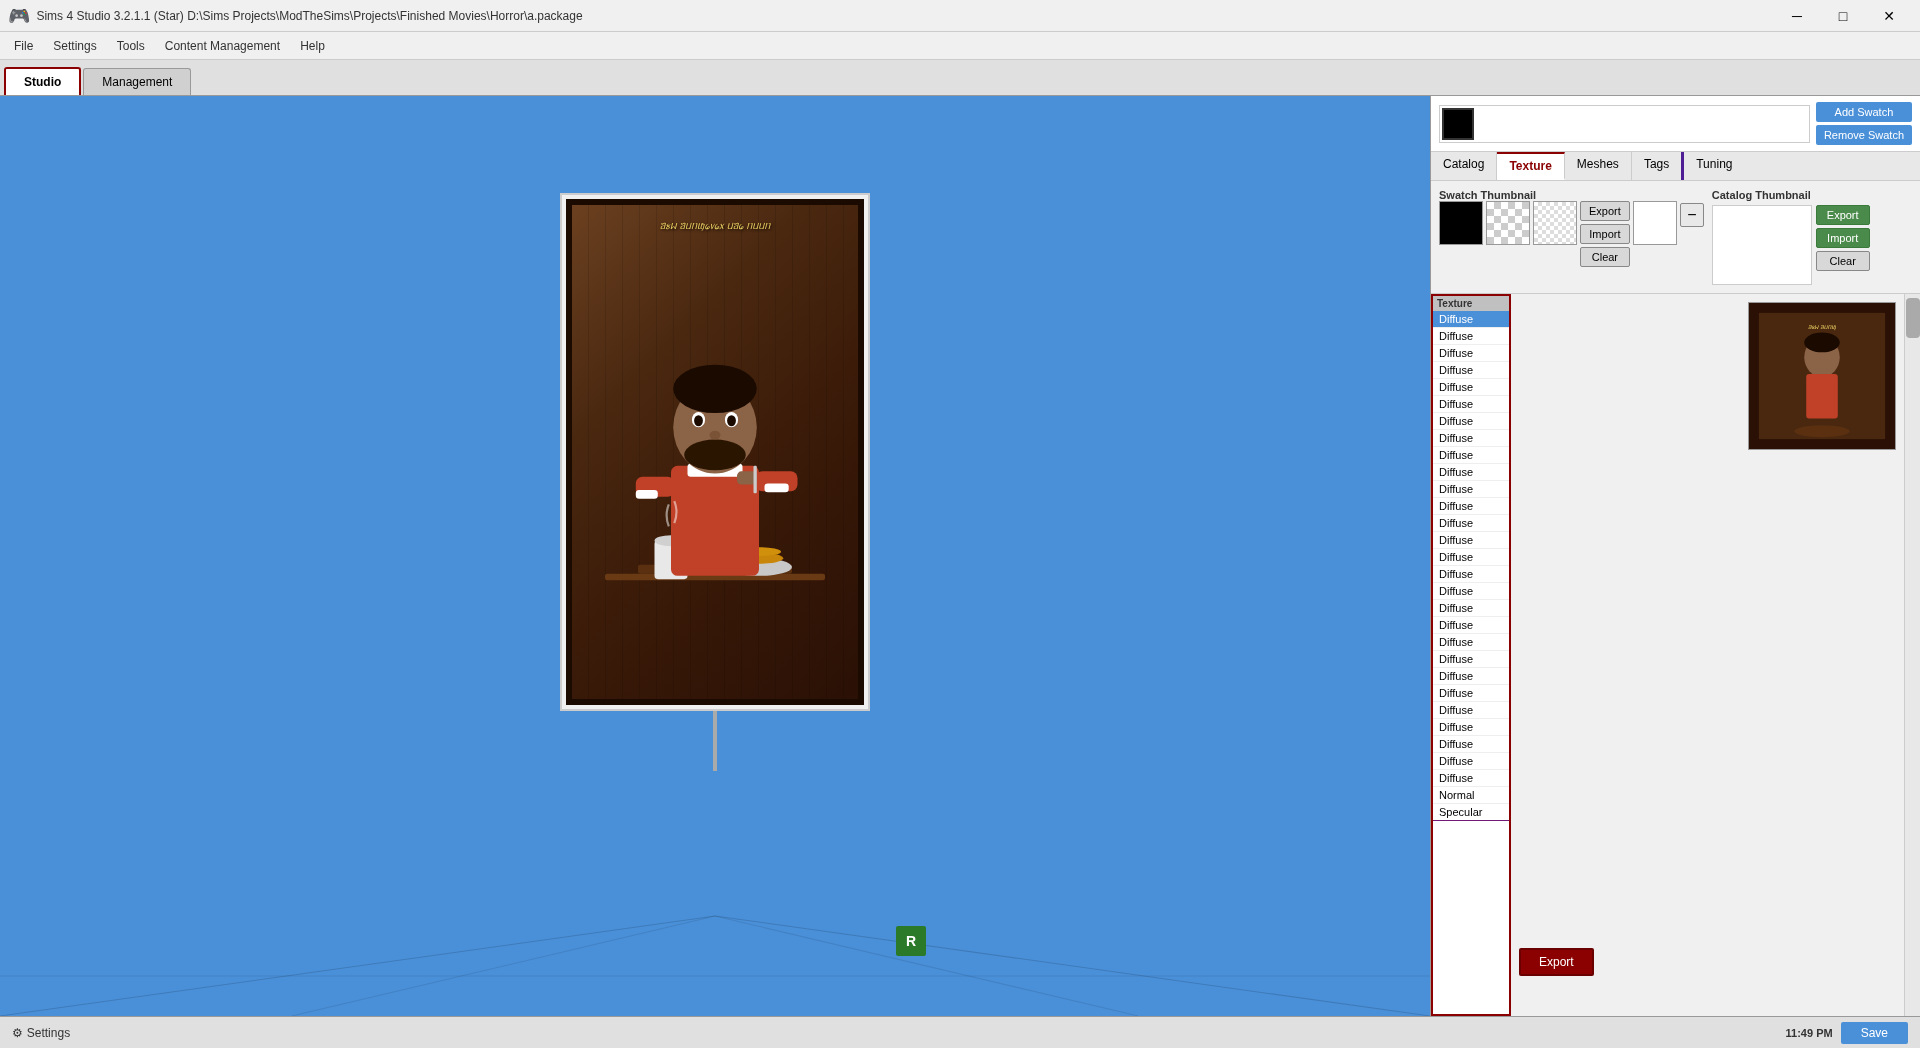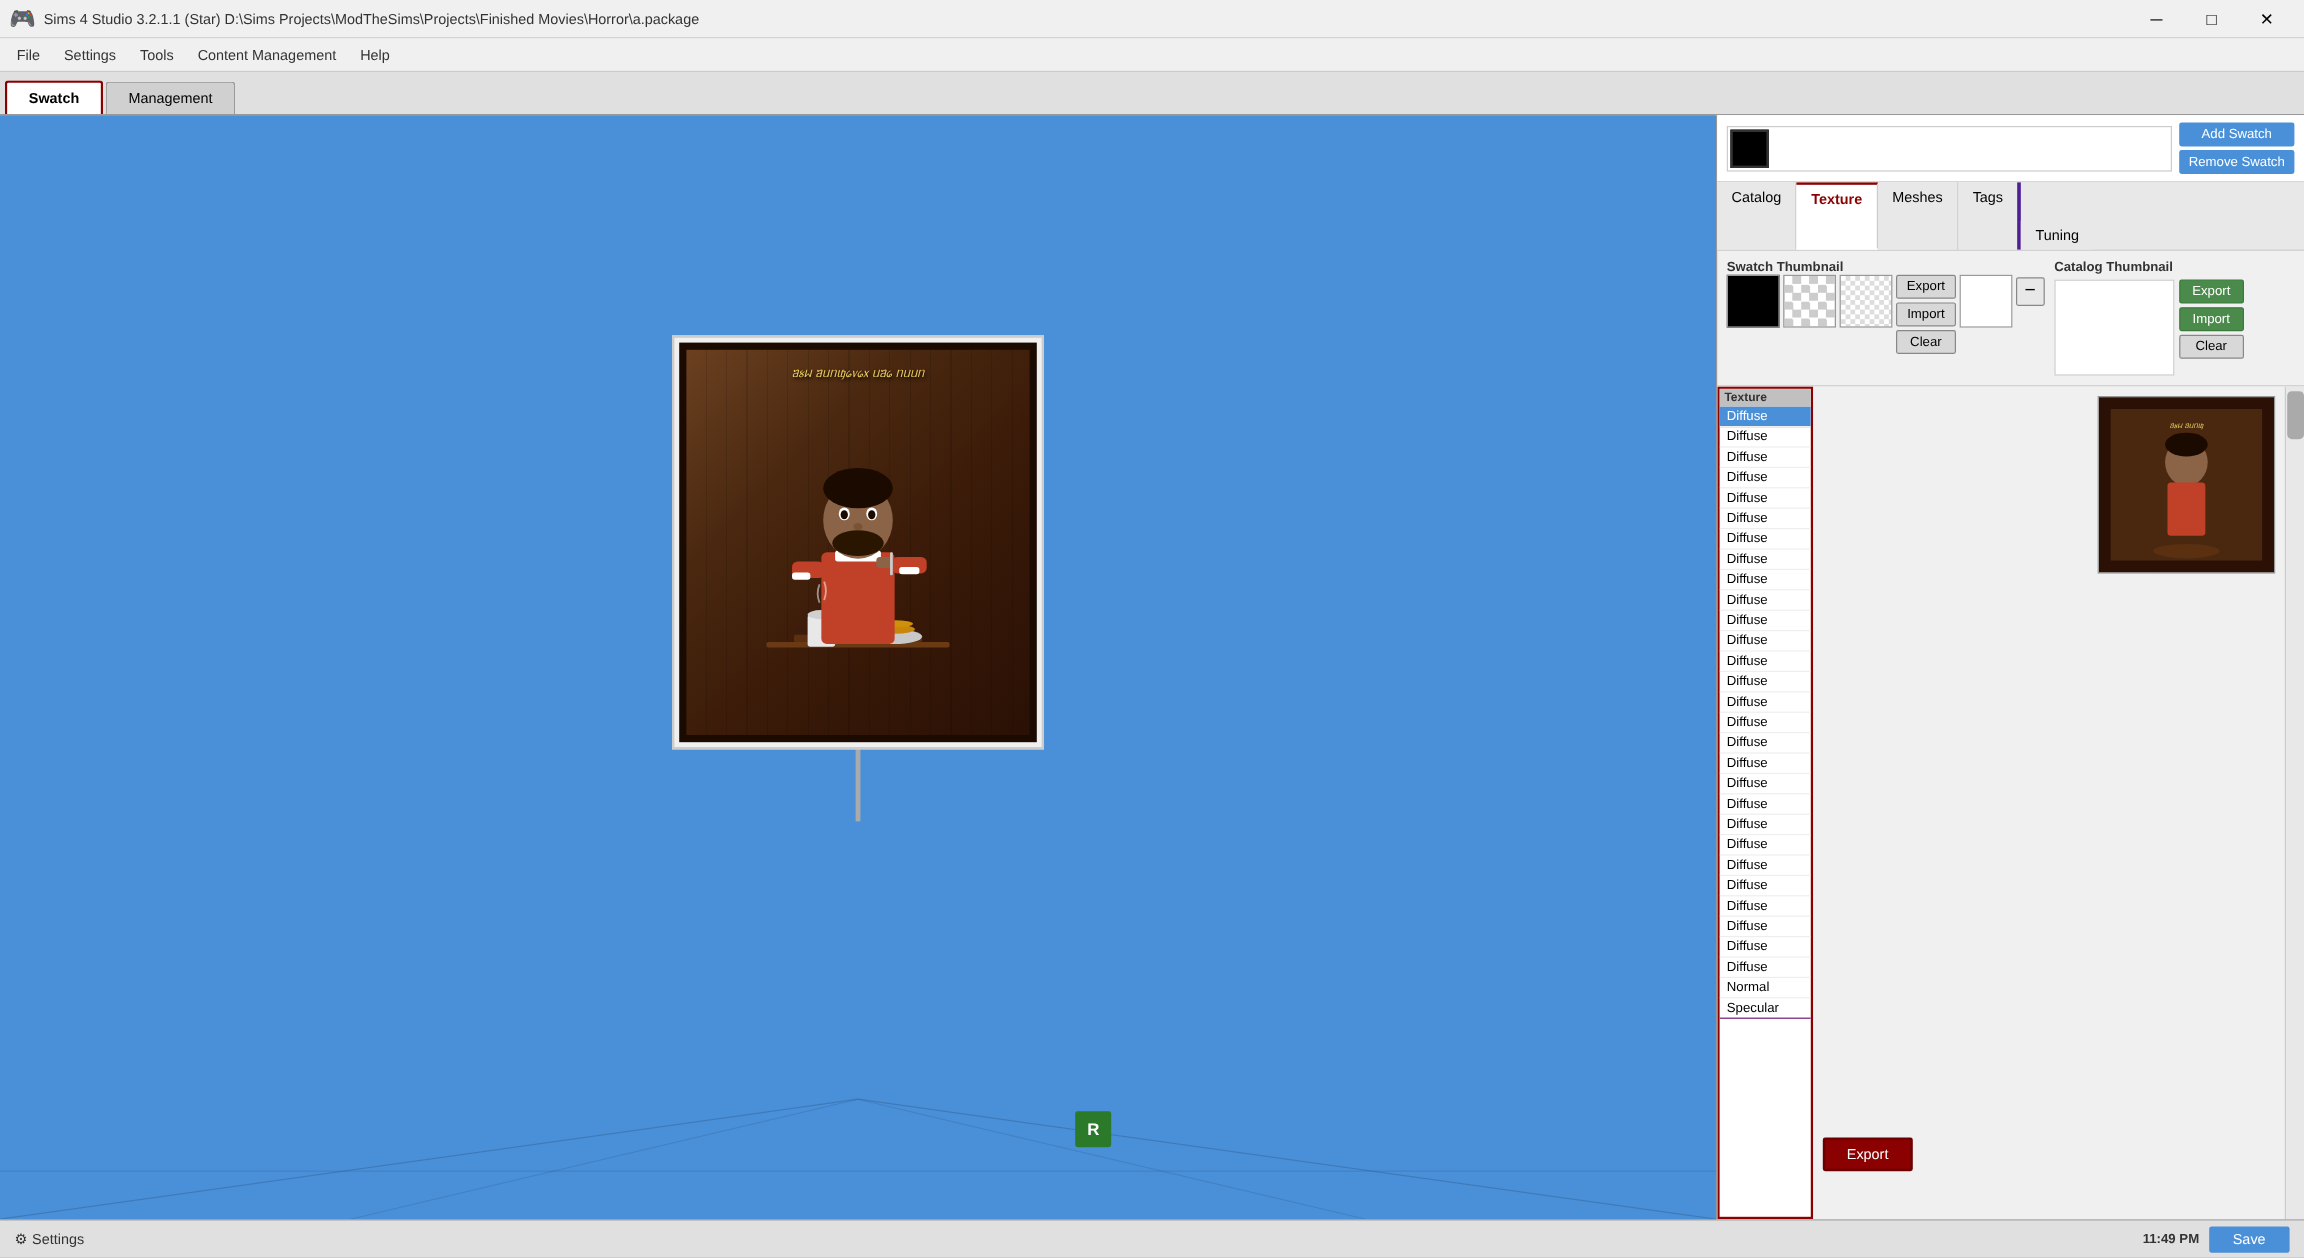--- a/index.html
+++ b/index.html
@@ -148,39 +148,39 @@
 
 <div id="menubar">
   <span class="menu-item" style="padding:4px 10px;cursor:pointer;font-size:12px;">File</span>
   <span class="menu-item" style="padding:4px 10px;cursor:pointer;font-size:12px;">Settings</span>
   <span class="menu-item" style="padding:4px 10px;cursor:pointer;font-size:12px;">Tools</span>
   <span class="menu-item" style="padding:4px 10px;cursor:pointer;font-size:12px;">Content Management</span>
   <span class="menu-item" style="padding:4px 10px;cursor:pointer;font-size:12px;">Help</span>
 </div>
 
 <div id="tabbar">
-  <div class="tab active">Swatch</div>
+  <div class="tab active">Studio</div>
   <div class="tab">Management</div>
 </div>
 
 <div id="main">
 
   <div id="viewport">
 
     <svg class="grid-svg" viewBox="0 0 980 200" preserveAspectRatio="none">
       <line x1="490" y1="100" x2="0" y2="200" stroke="rgba(0,0,0,0.3)" stroke-width="1"></line>
       <line x1="490" y1="100" x2="980" y2="200" stroke="rgba(0,0,0,0.3)" stroke-width="1"></line>
       <line x1="490" y1="100" x2="200" y2="200" stroke="rgba(0,0,0,0.2)" stroke-width="1"></line>
       <line x1="490" y1="100" x2="780" y2="200" stroke="rgba(0,0,0,0.2)" stroke-width="1"></line>
       <line x1="0" y1="160" x2="980" y2="160" stroke="rgba(0,0,0,0.2)" stroke-width="1"></line>
     </svg>
 
     <div style="position:absolute; top:42%; left:50%; transform:translate(-50%,-50%);">
 
-      <div style="width:310px; height:345px; background:#f0f0f0; border:2px solid #ccc; padding:4px; position:relative;">
+      <div style="width:310px; height:518px; background:#f0f0f0; border:2px solid #ccc; padding:4px; position:relative;">
 
         <div style="width:100%; height:100%; background:#1a0a00; padding:6px; position:relative;">
 
           <div style="width:100%; height:100%; background: linear-gradient(135deg, #6b4020 0%, #4a2810 30%, #3a1a08 60%, #2a1005 100%); position:relative; overflow:hidden;">
 
             <div style="position:absolute;top:0;left:0;right:0;bottom:0;background:repeating-linear-gradient(90deg,transparent,transparent 16px,rgba(0,0,0,0.12) 16px,rgba(0,0,0,0.12) 17px);"></div>
 
             <div style="position:absolute;top:14px;left:0;right:0;text-align:center;color:#e8cc60;font-size:11px;font-style:italic;z-index:2;text-shadow:1px 1px 3px rgba(0,0,0,0.9);">ᥑ᥍ᥕ ᥑᥙᥒᥜ᥀᥎᥀᥊ ᥙᥑ᥀ ᥒᥙᥙᥒ</div>
 
             <svg viewBox="0 0 260 370" style="position:absolute;bottom:0;left:0;right:0;width:100%;height:88%;z-index:2;">
@@ -248,21 +248,21 @@
         <button style="padding:4px 12px;background:#4a90d9;color:white;border:none;cursor:pointer;font-size:11px;border-radius:2px;white-space:nowrap;">Add Swatch</button>
         <button style="padding:4px 8px;background:#4a90d9;color:white;border:none;cursor:pointer;font-size:11px;border-radius:2px;white-space:nowrap;">Remove Swatch</button>
       </div>
     </div>
 
     <div style="display:flex;background:#e8e8e8;border-bottom:1px solid #ccc;">
       <div style="padding:5px 12px;cursor:pointer;font-size:12px;border-right:1px solid #ccc;background:#e8e8e8;">Catalog</div>
       <div style="padding:5px 12px;cursor:pointer;font-size:12px;border-right:1px solid #ccc;background:white;border-top:2px solid #8b0000;border-bottom:2px solid white;font-weight:bold;color:#8b0000;">Texture</div>
       <div style="padding:5px 12px;cursor:pointer;font-size:12px;border-right:1px solid #ccc;background:#e8e8e8;">Meshes</div>
       <div style="padding:5px 12px;cursor:pointer;font-size:12px;border-right:3px solid #4c1d95;background:#e8e8e8;">Tags</div>
-      <div style="padding:5px 12px;cursor:pointer;font-size:12px;background:#e8e8e8;margin-top:32px;">Tuning</div>
+      <div style="padding:5px 12px;cursor:pointer;font-size:12px;background:#e8e8e8;">Tuning</div>
     </div>
 
     <div id="texture-panel" style="flex:1;display:flex;flex-direction:column;overflow:hidden;">
 
       <div style="display:flex;padding:8px;border-bottom:1px solid #ccc;gap:8px;">
 
         <div style="flex:1;">
           <div style="font-size:11px;font-weight:bold;margin-bottom:0;color:#333;">Swatch Thumbnail</div>
           <div style="display:flex;gap:3px;align-items:flex-start;">
             <div style="width:44px;height:44px;border:1px solid #999;background:black;cursor:pointer;"></div>

